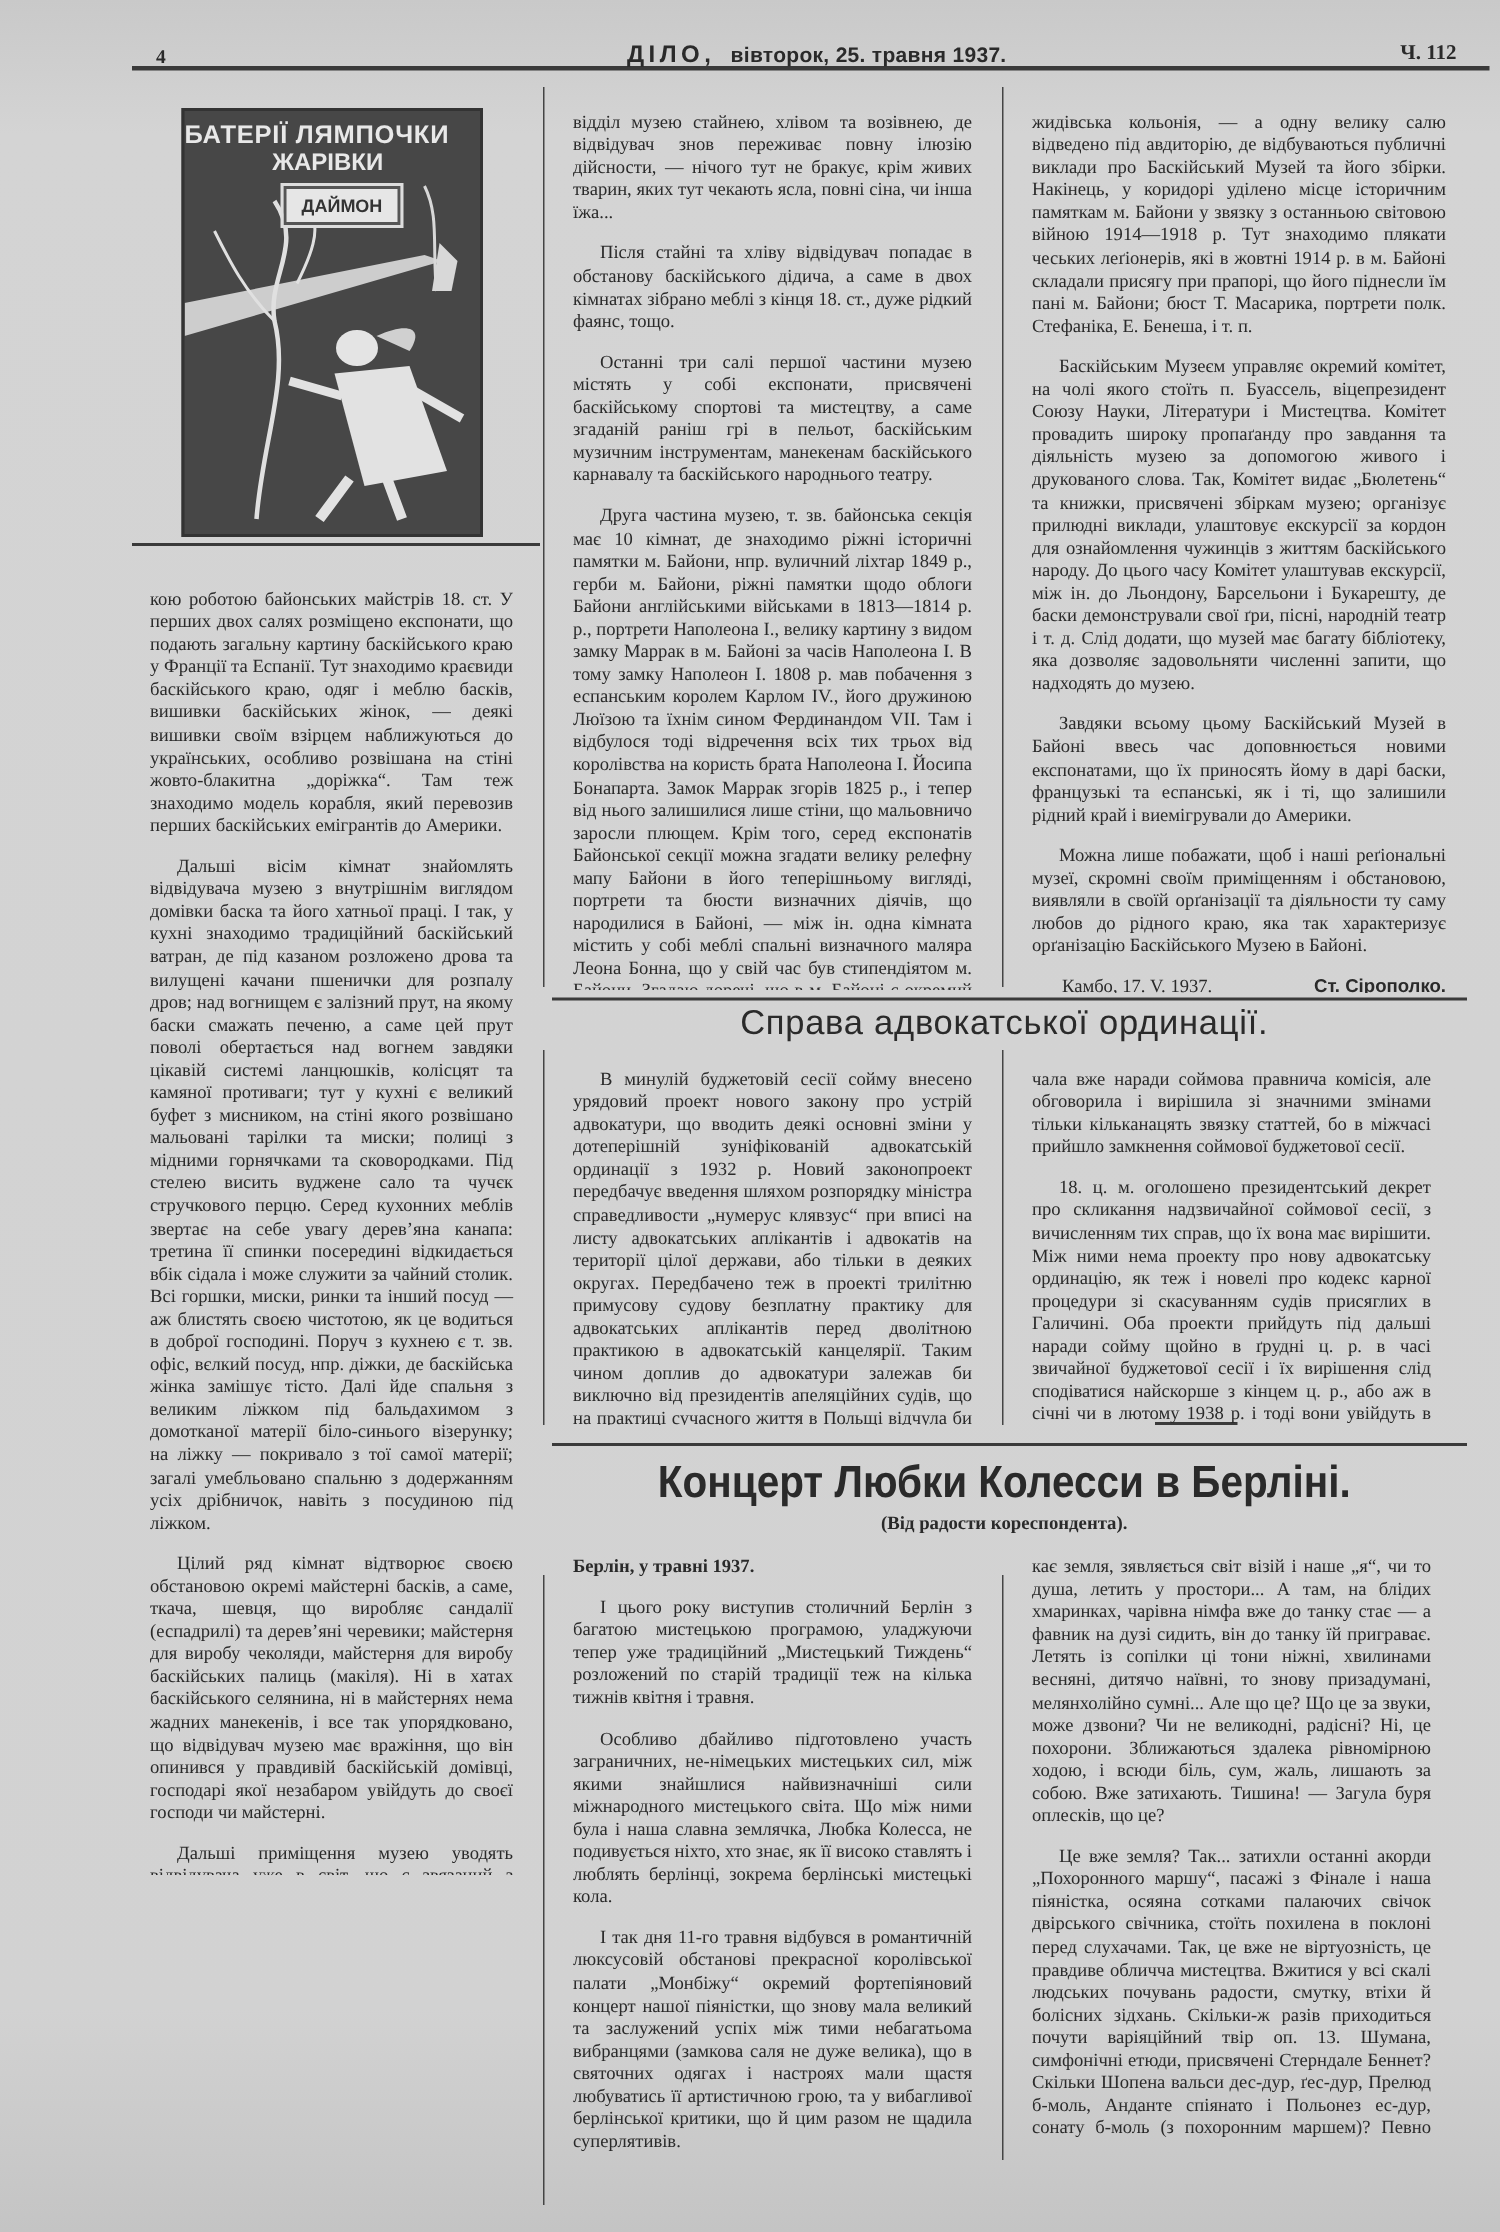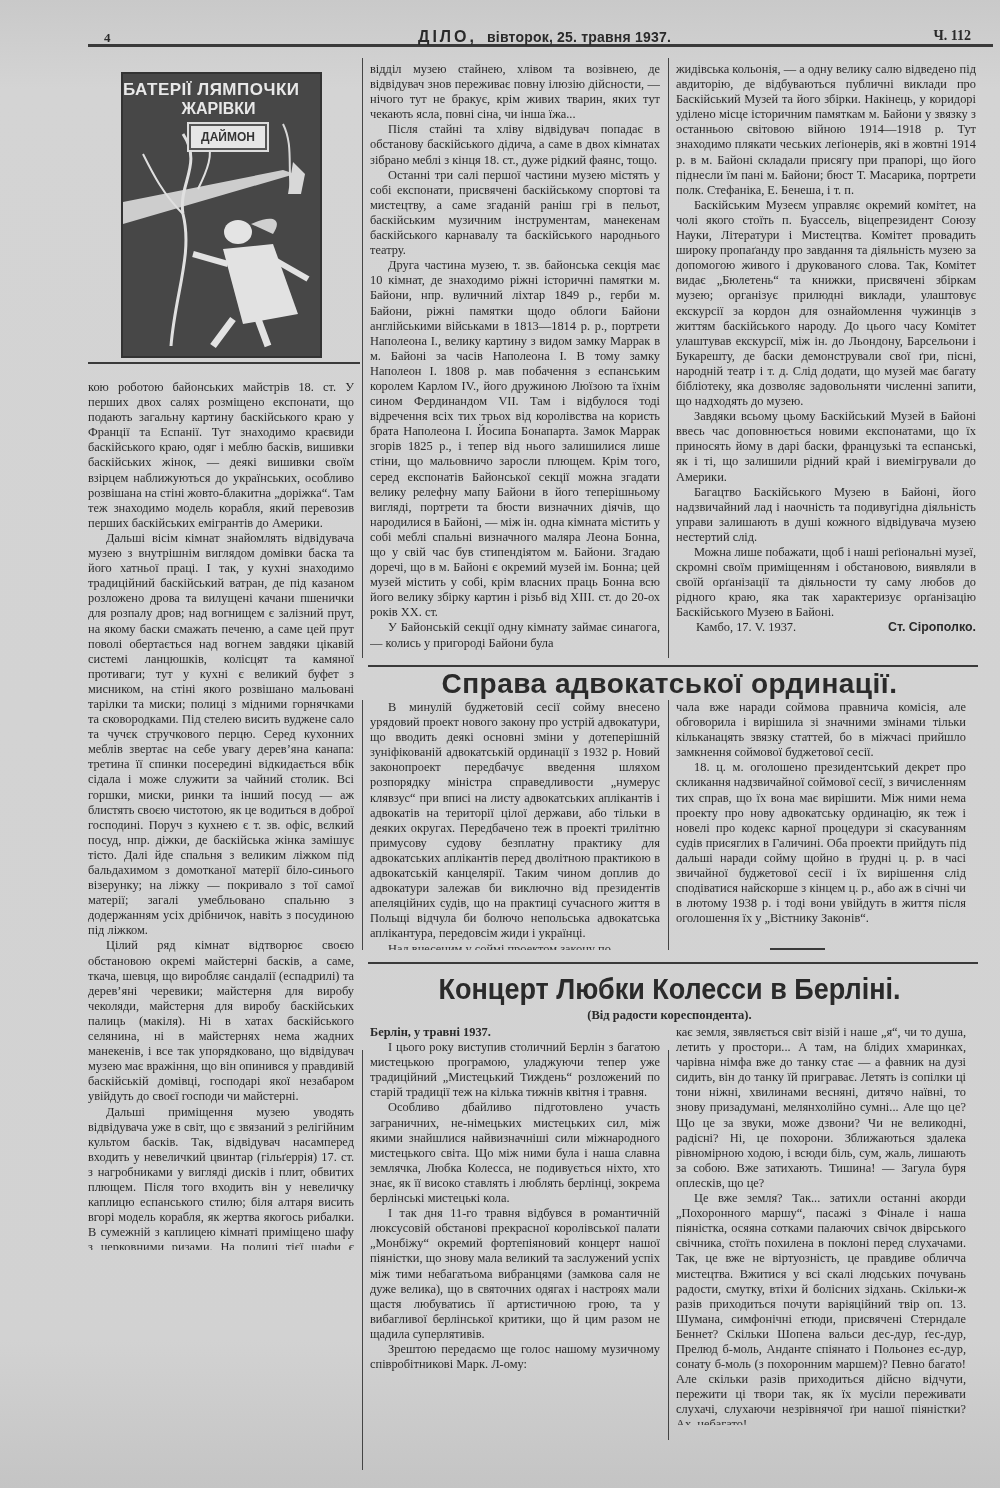--- a/index.html
+++ b/index.html
@@ -17,35 +17,35 @@
   .header {
     position: absolute; top: 26px; left: 88px; width: 905px; height: 22px;
   }
   .hdr-rule { position: absolute; left: 0; right: 0; top: 18px; border-top: 3px solid #3a3a3a; }
   .hdr-pageno { position: absolute; left: 16px; top: 4px; font-size: 13px; font-weight: bold; }
   .hdr-center { position: absolute; left: 330px; top: 2px; font-size: 14px; font-weight: bold; font-family: "Liberation Sans Narrow","Liberation Sans", sans-serif; letter-spacing: 0.2px; }
   .hdr-center .paper { letter-spacing: 3px; margin-right: 6px; font-size: 16px; }
   .hdr-issue { position: absolute; right: 22px; top: 2px; font-size: 14px; font-weight: bold; }
 
   .col { position: absolute; font-size: 12.4px; line-height: 15.1px; text-align: justify; }
-  .col p { margin: 0; text-indent: 18px; }
+  .col p { margin: 12px; text-indent: 18px; }
   .col p.noindent { text-indent: 0; }
   .vrule { position: absolute; border-left: 1.5px solid #444; }
   .hrule { position: absolute; border-top: 2.5px solid #3a3a3a; }
 
   .ad {
     position: absolute; left: 121px; top: 72px; width: 197px; height: 282px;
     background: #444; border: 2px solid #333; overflow: hidden;
   }
   .ad-title { position: absolute; left: 0; right: 0; top: 6px; text-align: left; color: #e8e8e8; font-family: "Liberation Sans", sans-serif; font-weight: bold; font-size: 17px; letter-spacing: 0.5px; }
   .ad-sub { position: absolute; left: 0; right: 0; top: 26px; text-align: center; color: #e8e8e8; font-family: "Liberation Sans", sans-serif; font-weight: bold; font-size: 16px; padding-right: 30px; padding-left: 24px; }
   .ad-brand { position: absolute; left: 66px; top: 50px; width: 74px; height: 22px; background: #e6e6e6; color: #333; text-align: center; line-height: 22px; font-family: "Liberation Sans", sans-serif; font-weight: bold; font-size: 12px; border: 2px solid #555; outline: 2px solid #ddd; }
   .ad svg { position: absolute; left: 0; top: 0; }
 
-  .h-adv { position: absolute; left: 362px; top: 668px; width: 615px; text-align: center; font-family: "Liberation Sans", sans-serif; font-weight: bold; font-size: 28px; color: #2a2a2a; letter-spacing: 0.5px; }
+  .h-adv { position: absolute; left: 362px; top: 668px; width: 615px; text-align: center; font-family: "Liberation Sans", sans-serif; font-weight: normal; font-size: 23px; color: #2a2a2a; letter-spacing: 0.5px; }
   .h-concert { position: absolute; left: 362px; top: 972px; width: 615px; text-align: center; font-family: "Liberation Sans Narrow","Liberation Sans", sans-serif; font-weight: bold; font-size: 30px; color: #2a2a2a; transform: scaleX(0.9); }
   .h-corr { position: absolute; left: 362px; top: 1008px; width: 615px; text-align: center; font-weight: bold; font-size: 12.5px; }
   .dateline { text-align: left; font-weight: bold; text-indent: 0 !important; padding-right: 10px; }
   .sign { display: flex; justify-content: space-between; text-indent: 0 !important; padding-left: 20px; }
   .sign b { font-family: "Liberation Sans", sans-serif; }
 </style>
 </head>
 <body>
 
 <div class="page">
@@ -105,21 +105,20 @@
     <p>Після стайні та хліву відвідувач попадає в обстанову баскійського дідича, а саме в двох кімнатах зібрано меблі з кінця 18. ст., дуже рідкий фаянс, тощо.</p>
     <p>Останні три салі першої частини музею містять у собі експонати, присвячені баскійському спортові та мистецтву, а саме згаданій раніш грі в пельот, баскійським музичним інструментам, манекенам баскійського карнавалу та баскійського народнього театру.</p>
     <p>Друга частина музею, т. зв. байонська секція має 10 кімнат, де знаходимо ріжні історичні памятки м. Байони, нпр. вуличний ліхтар 1849 р., герби м. Байони, ріжні памятки щодо облоги Байони англійськими військами в 1813—1814 р. р., портрети Наполеона І., велику картину з видом замку Маррак в м. Байоні за часів Наполеона І. В тому замку Наполеон І. 1808 р. мав побачення з еспанським королем Карлом IV., його дружиною Люїзою та їхнім сином Фердинандом VII. Там і відбулося тоді відречення всіх тих трьох від королівства на користь брата Наполеона І. Йосипа Бонапарта. Замок Маррак згорів 1825 р., і тепер від нього залишилися лише стіни, що мальовничо заросли плющем. Крім того, серед експонатів Байонської секції можна згадати велику релефну мапу Байони в його теперішньому вигляді, портрети та бюсти визначних діячів, що народилися в Байоні, — між ін. одна кімната містить у собі меблі спальні визначного маляра Леона Бонна, що у свій час був стипендіятом м. Байони. Згадаю доречі, що в м. Байоні є окремий музей ім. Бонна; цей музей містить у собі, крім власних праць Бонна всю його велику збірку картин і різьб від XIII. ст. до 20-ох років XX. ст.</p>
     <p>У Байонській секції одну кімнату займає синагога, — колись у пригороді Байони була</p>
   </div>
 
   <div class="col" style="left:676px; top:62px; width:300px; height:600px; overflow:hidden;">
     <p class="noindent">жидівська кольонія, — а одну велику салю відведено під авдиторію, де відбуваються публичні виклади про Баскійський Музей та його збірки. Накінець, у коридорі уділено місце історичним памяткам м. Байони у звязку з останньою світовою війною 1914—1918 р. Тут знаходимо плякати чеських леґіонерів, які в жовтні 1914 р. в м. Байоні складали присягу при прапорі, що його піднесли їм пані м. Байони; бюст Т. Масарика, портрети полк. Стефаніка, Е. Бенеша, і т. п.</p>
     <p>Баскійським Музеєм управляє окремий комітет, на чолі якого стоїть п. Буассель, віцепрезидент Союзу Науки, Літератури і Мистецтва. Комітет провадить широку пропаґанду про завдання та діяльність музею за допомогою живого і друкованого слова. Так, Комітет видає „Бюлетень“ та книжки, присвячені збіркам музею; організує прилюдні виклади, улаштовує екскурсії за кордон для ознайомлення чужинців з життям баскійського народу. До цього часу Комітет улаштував екскурсії, між ін. до Льондону, Барсельони і Букарешту, де баски демонстрували свої ґри, пісні, народній театр і т. д. Слід додати, що музей має багату бібліотеку, яка дозволяє задовольняти численні запити, що надходять до музею.</p>
     <p>Завдяки всьому цьому Баскійський Музей в Байоні ввесь час доповнюється новими експонатами, що їх приносять йому в дарі баски, французькі та еспанські, як і ті, що залишили рідний край і виемігрували до Америки.</p>
-    <p>Багацтво Баскійського Музею в Байоні, його надзвичайний лад і наочність та подивугідна діяльність управи залишають в душі кожного відвідувача музею нестертий слід.</p>
     <p>Можна лише побажати, щоб і наші реґіональні музеї, скромні своїм приміщенням і обстановою, виявляли в своїй орґанізації та діяльности ту саму любов до рідного краю, яка так характеризує орґанізацію Баскійського Музею в Байоні.</p>
     <p class="sign">
       <span>Камбо, 17. V. 1937.</span>
       <b>Ст. Сірополко.</b>
     </p>
   </div>
 
   <div class="h-adv">Справа адвокатської ординації.</div>
   <div class="col" style="left:370px; top:700px; width:290px; height:250px; overflow:hidden;">
     <p>В минулій буджетовій сесії сойму внесено урядовий проект нового закону про устрій адвокатури, що вводить деякі основні зміни у дотеперішній зуніфікованій адвокатській ординації з 1932 р. Новий законопроект передбачує введення шляхом розпорядку міністра справедливости „нумерус клявзус“ при вписі на листу адвокатських аплікантів і адвокатів на території цілої держави, або тільки в деяких округах. Передбачено теж в проекті трилітню примусову судову безплатну практику для адвокатських аплікантів перед дволітною практикою в адвокатській канцелярії. Таким чином доплив до адвокатури залежав би виключно від президентів апеляційних судів, що на практиці сучасного життя в Польщі відчула би болючо непольська адвокатська аплікантура, передовсім жиди і українці.</p>

